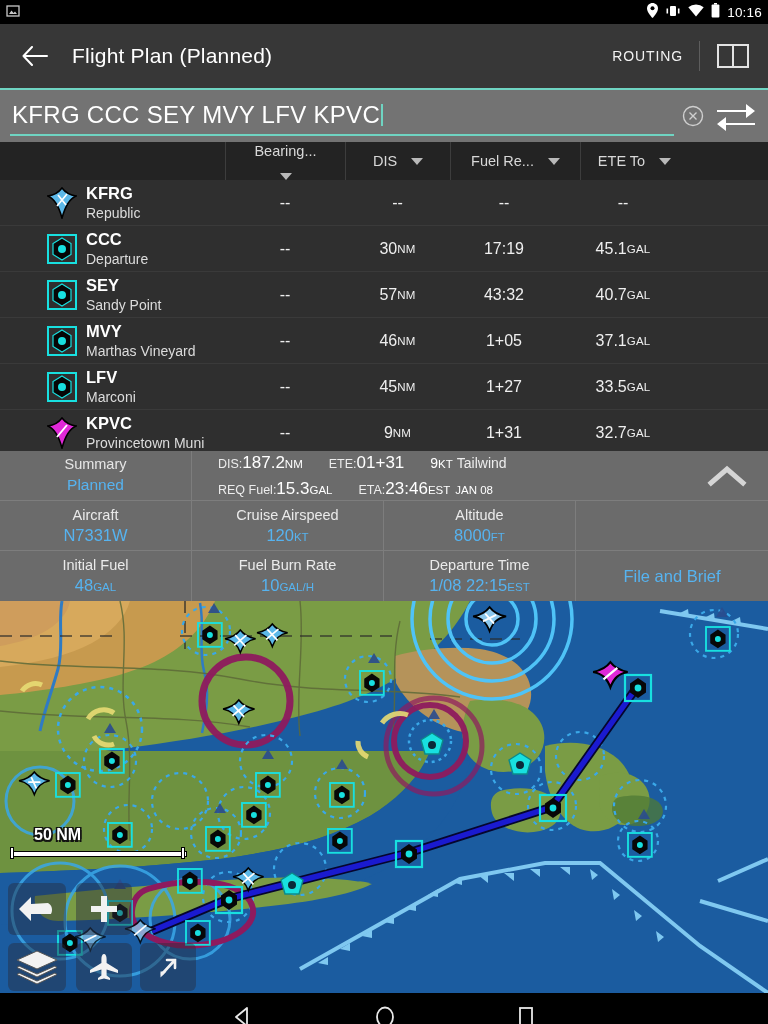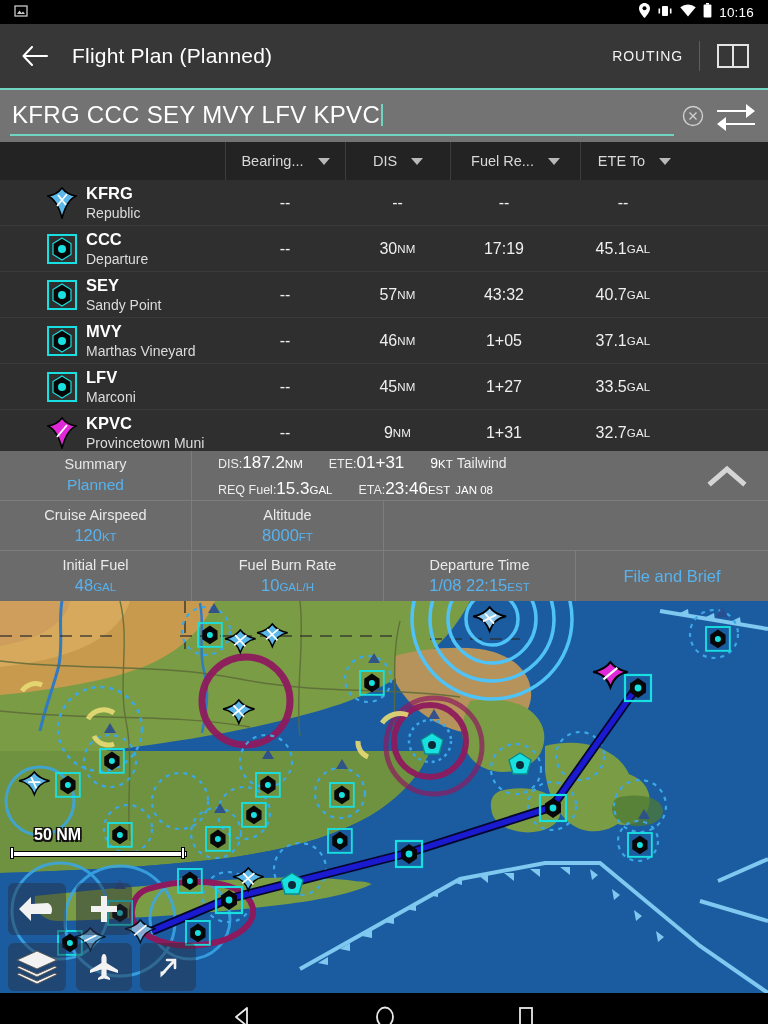--- a/index.html
+++ b/index.html
@@ -7,21 +7,21 @@
     width: 768px; height: 1024px;
     background: #000;
     font-family: "Liberation Sans", sans-serif;
     overflow: hidden;
   }
   .screen { position: relative; width: 768px; height: 1024px; background: #2b2b2b; }
 
   
   .statusbar {
     height: 24px; background: #000; display: flex; align-items: center;
-    padding: 0 14px; color: #e8e8e8; font-size: 13px; gap: 47px;
+    padding: 0 6px; color: #e8e8e8; font-size: 13px; gap: 47px;
   }
   .statusbar .sb-left { display: flex; align-items: center; gap: 6px; }
   .statusbar .sb-right { margin-left: auto; display: flex; align-items: center; gap: 7px; }
   .sb-clock { font-size: 13.5px; color: #fff; letter-spacing: .2px; }
 
   
   .appbar {
     height: 64px; background: #373737; display: flex; align-items: center;
     padding: 0 18px; color: #fff;
   }
@@ -50,21 +50,21 @@
   
   .table { background: #2b2b2b; }
   .thead { height: 38px; background: #232323; display: flex; align-items: center; color: #d8d8d8; font-size: 14.5px; }
   .thead .col-spacer { width: 225px; }
   .thead .th {
     height: 38px; display: flex; align-items: center; justify-content: center;
     border-left: 1px solid #3d3d3d; gap: 14px; position: relative;
   }
   .th-label { white-space: nowrap; }
   .caretdown { width: 0; height: 0; border-left: 6px solid transparent; border-right: 6px solid transparent; border-top: 7px solid #b9b9b9; }
-  .th.c1 { width: 120px; }
+  .th.c1 { width: 120px; flex-direction: column; }
   .th.c2 { width: 105px; }
   .th.c3 { width: 108px; }
   .th.c4 { width: 130px; }
 
   .row { height: 46px; display: flex; align-items: center; border-bottom: 1px solid #3a3a3a; background: #2f2f2f; }
   .row .wpicon { width: 48px; display:flex; align-items:center; justify-content:center; margin-left: 38px; }
   .row .names { width: 139px; display: flex; flex-direction: column; justify-content: center; }
   .row .ident { color: #fff; font-size: 16.5px; font-weight: bold; line-height: 1.25; }
   .row .fullname { color: #dcdcdc; font-size: 14px; line-height: 1.3; }
   .row .cell { display: flex; align-items: center; justify-content: center; color: #efefef; font-size: 16px; }
@@ -393,20 +393,24 @@
         </div>
       </div>
       <div class="chev">
         <svg width="46" height="26" viewBox="0 0 46 26">
             <path d="M7 20 L23 6 L39 20" stroke="#d5d5d5" stroke-width="5" fill="none" stroke-linecap="square"></path>
           </svg>
       </div>
     </div>
 
     <div class="sumrow sumrow2">
+      <div class="scell">
+        <div class="lbl">Aircraft</div>
+        <div class="val"><span>N7331W</span><span class="u"></span></div>
+      </div>
       <div class="scell">
         <div class="lbl">Cruise Airspeed</div>
         <div class="val"><span>120</span><span class="u">KT</span></div>
       </div>
       <div class="scell">
         <div class="lbl">Altitude</div>
         <div class="val"><span>8000</span><span class="u">FT</span></div>
       </div>
       <div class="scell"></div>
     </div>

